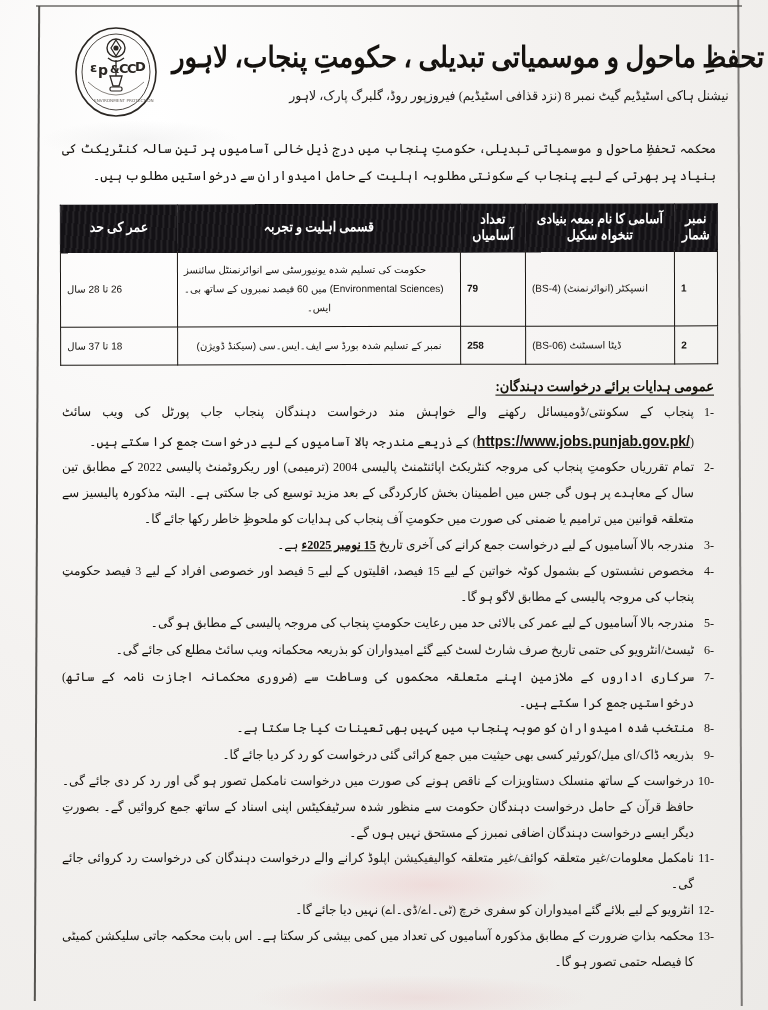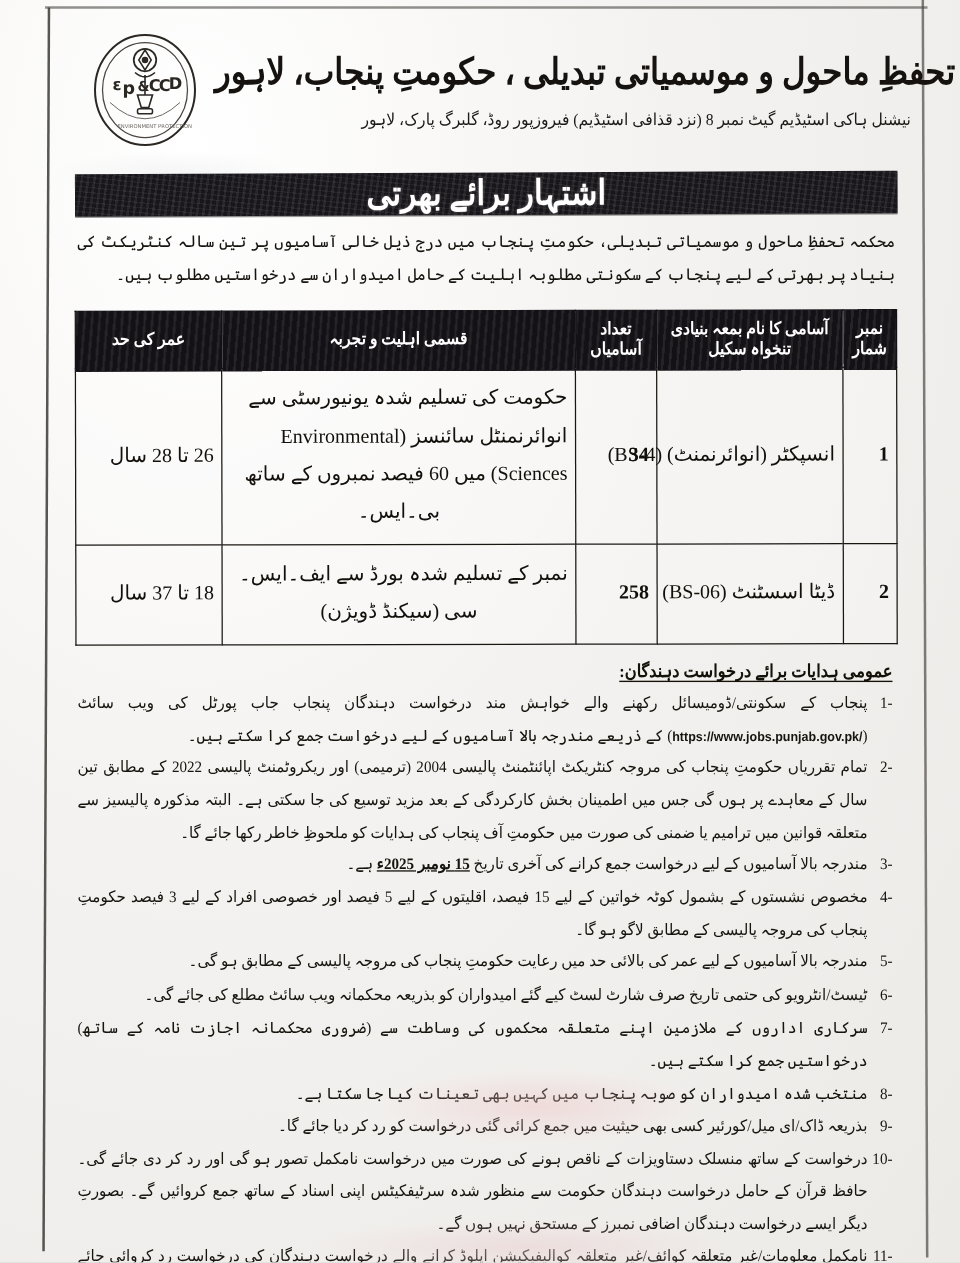--- a/index.html
+++ b/index.html
@@ -149,25 +149,25 @@
     font-family: "Liberation Serif", serif;
     font-size: 12.5px;
     font-weight: bold;
     padding: 7px 3px;
     border: 1.4px solid #131115;
     line-height: 1.25;
     transform: scaleY(1.08);
   }
   table.jobs td {
     border: 1.4px solid #1a1713;
-    font-family: Liberation Serif, serif;
-    font-size: 16px;
+    font-family: Liberation Sans, sans-serif;
+    font-size: 10px;
     color: #13100c;
     padding: 9px 6px;
-    text-align: right;
+    text-align: left;
     vertical-align: middle;
     line-height: 1.9;
     background: rgba(255,255,255,.25);
   }
   td.c-sr { width: 36px; font-size: 13.5px; font-weight: bold; }
   td.c-post { width: 142px; white-space: nowrap; }
   td.c-count { width: 58px; font-size: 14px; font-weight: bold; direction: ltr; }
   td.c-qual { text-align: justify; text-align-last: center; padding: 8px 10px; }
   td.c-age { width: 110px; white-space: nowrap; }
 
@@ -204,24 +204,25 @@
     transform: scaleY(1.05);
   }
   ol.instructions li::before {
     content: counter(ins) "-";
     position: absolute;
     right: 0;
     font-weight: normal;
     direction: ltr;
   }
   .u-link {
+    text-decoration: underline;
     direction: ltr;
     unicode-bidi: isolate;
     font-family: "Liberation Sans", sans-serif;
-    font-size: 10px;
+    font-size: 14px;
     font-weight: bold;
   }
   .u-date {
     text-decoration: underline;
     font-weight: bold;
     margin-top: 16px;
   }
   
   .blotch {
     position: absolute;
@@ -269,44 +270,39 @@
           </svg>
         </div>
 
         <div class="mast-mid">
           <div class="dept-title">محکمہ تحفظِ ماحول و موسمیاتی تبدیلی ، حکومتِ پنجاب، لاہور</div>
           <div class="dept-addr">نیشنل ہاکی اسٹیڈیم گیٹ نمبر 8 (نزد قذافی اسٹیڈیم) فیروزپور روڈ، گلبرگ پارک، لاہور</div>
         </div>
 
       </div>
 
-      <div class="banner-wrap">
-        <div class="banner">
-          <div class="banner-text">اشتہار برائے بھرتی</div>
-        </div>
-      </div>
 
       <div class="intro">محکمہ تحفظِ ماحول و موسمیاتی تبدیلی، حکومتِ پنجاب میں درج ذیل خالی آسامیوں پر تین سالہ کنٹریکٹ کی بنیاد پر بھرتی کے لیے پنجاب کے سکونتی مطلوبہ اہلیت کے حامل امیدواران سے درخواستیں مطلوب ہیں۔</div>
 
       <div class="tbl-wrap">
         <table class="jobs">
           <thead>
             <tr>
               <th style="width:36px">نمبر شمار</th>
               <th style="width:142px">آسامی کا نام بمعہ بنیادی تنخواہ سکیل</th>
               <th style="width:58px">تعداد آسامیاں</th>
               <th>قسمی اہلیت و تجربہ</th>
               <th style="width:110px">عمر کی حد</th>
             </tr>
           </thead>
           <tbody>
             <tr>
               <td class="c-sr">1</td>
               <td class="c-post">انسپکٹر (انوائرنمنٹ) (BS-4)</td>
-              <td class="c-count">34</td>
+              <td class="c-count">79</td>
               <td class="c-qual">حکومت کی تسلیم شدہ یونیورسٹی سے انوائرنمنٹل سائنسز (Environmental Sciences) میں 60 فیصد نمبروں کے ساتھ بی۔ایس۔</td>
               <td class="c-age">26 تا 28 سال</td>
             </tr>
             <tr>
               <td class="c-sr">2</td>
               <td class="c-post">ڈیٹا اسسٹنٹ (BS-06)</td>
               <td class="c-count">258</td>
               <td class="c-qual">نمبر کے تسلیم شدہ بورڈ سے ایف۔ایس۔سی (سیکنڈ ڈویژن)</td>
               <td class="c-age">18 تا 37 سال</td>
             </tr>

